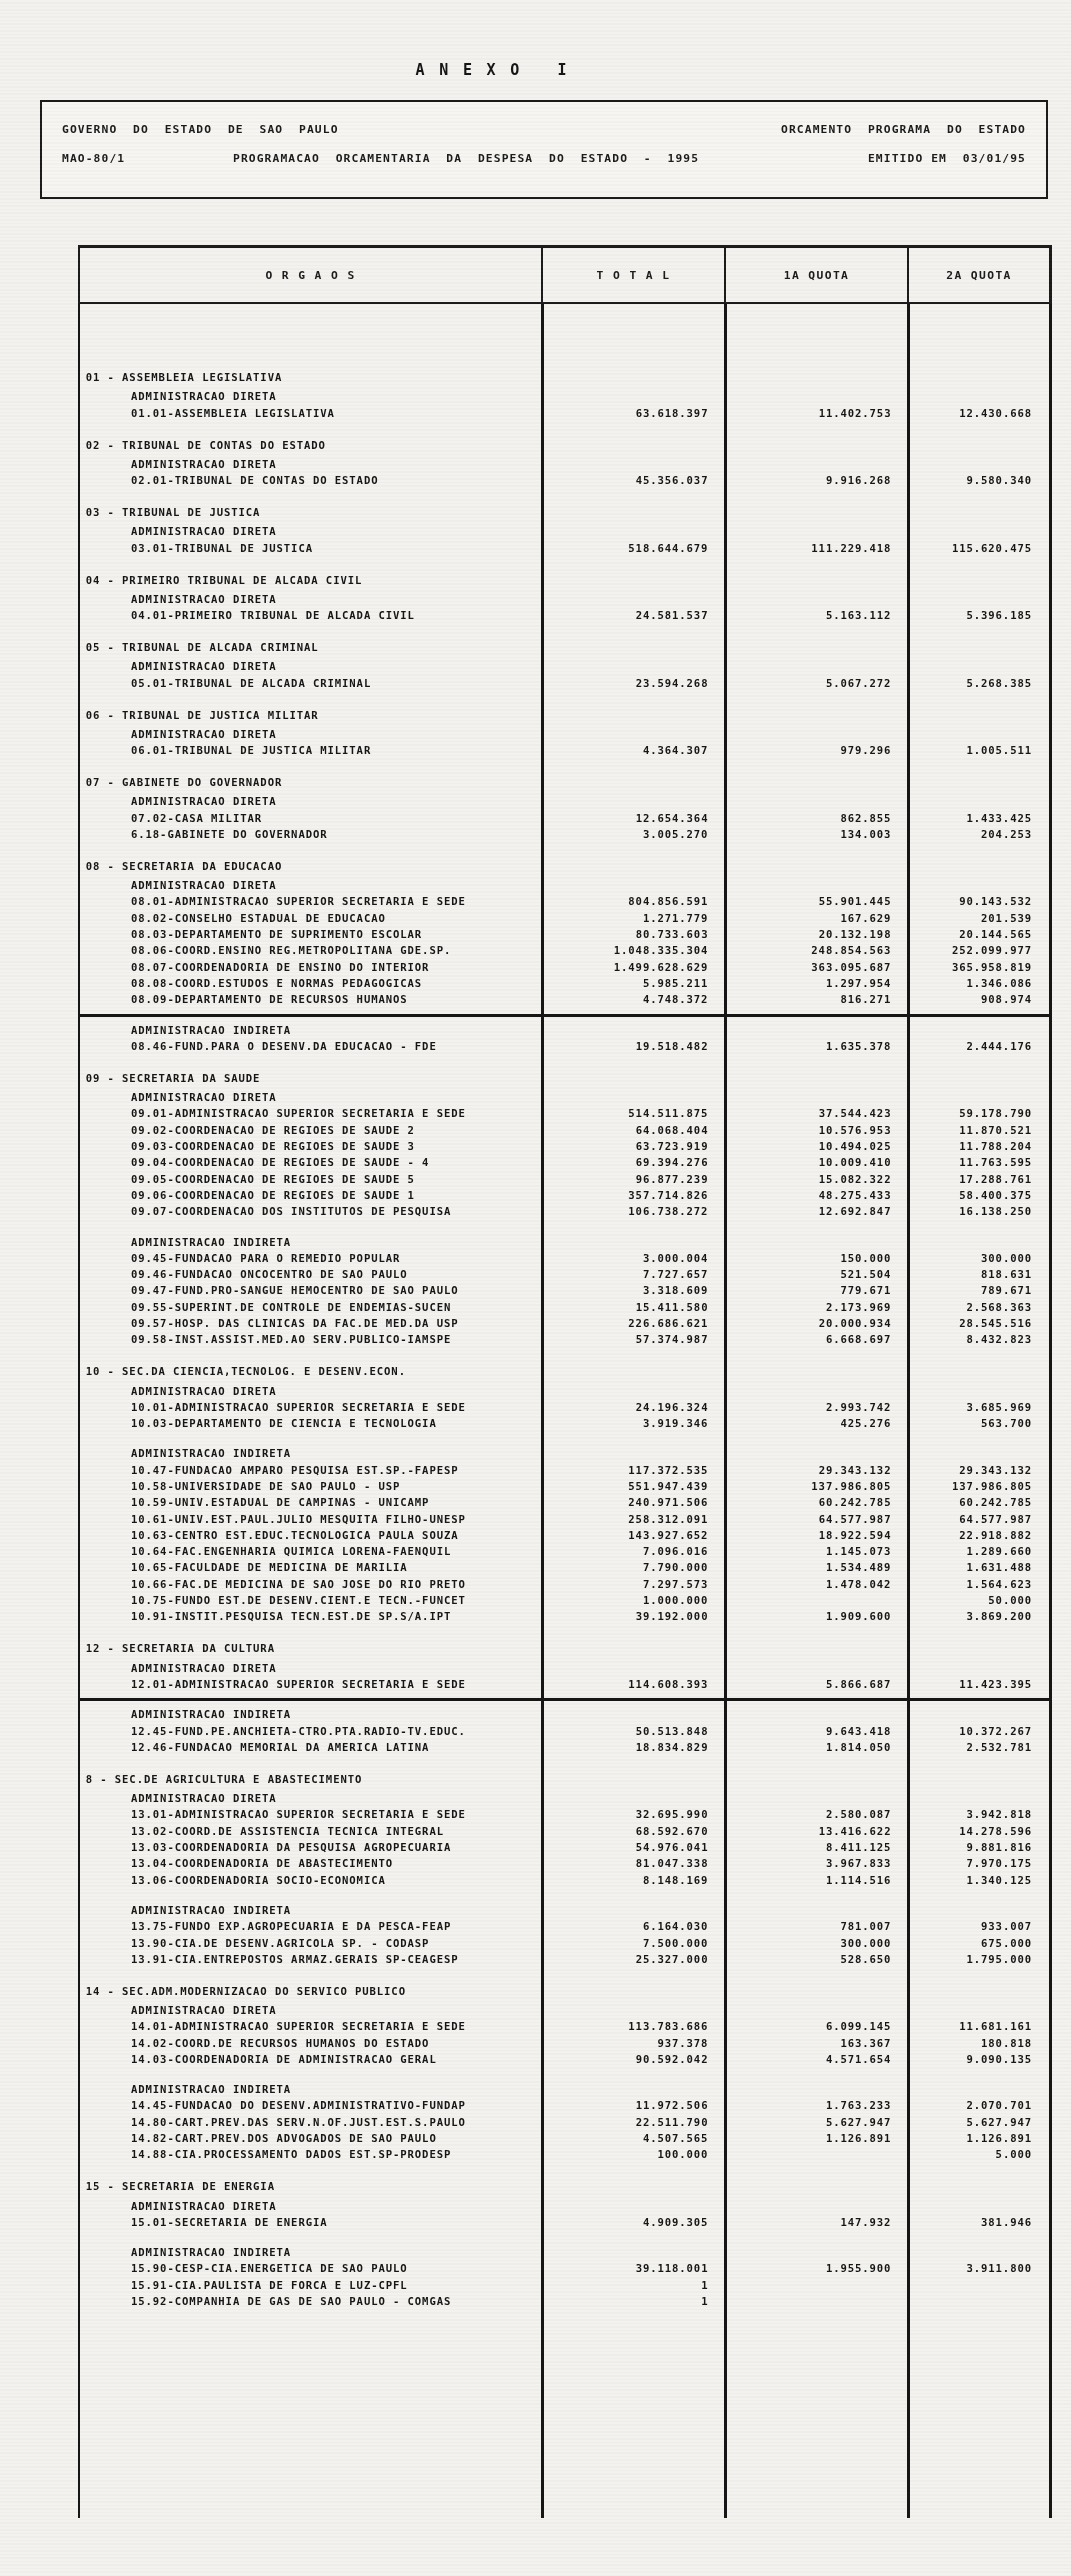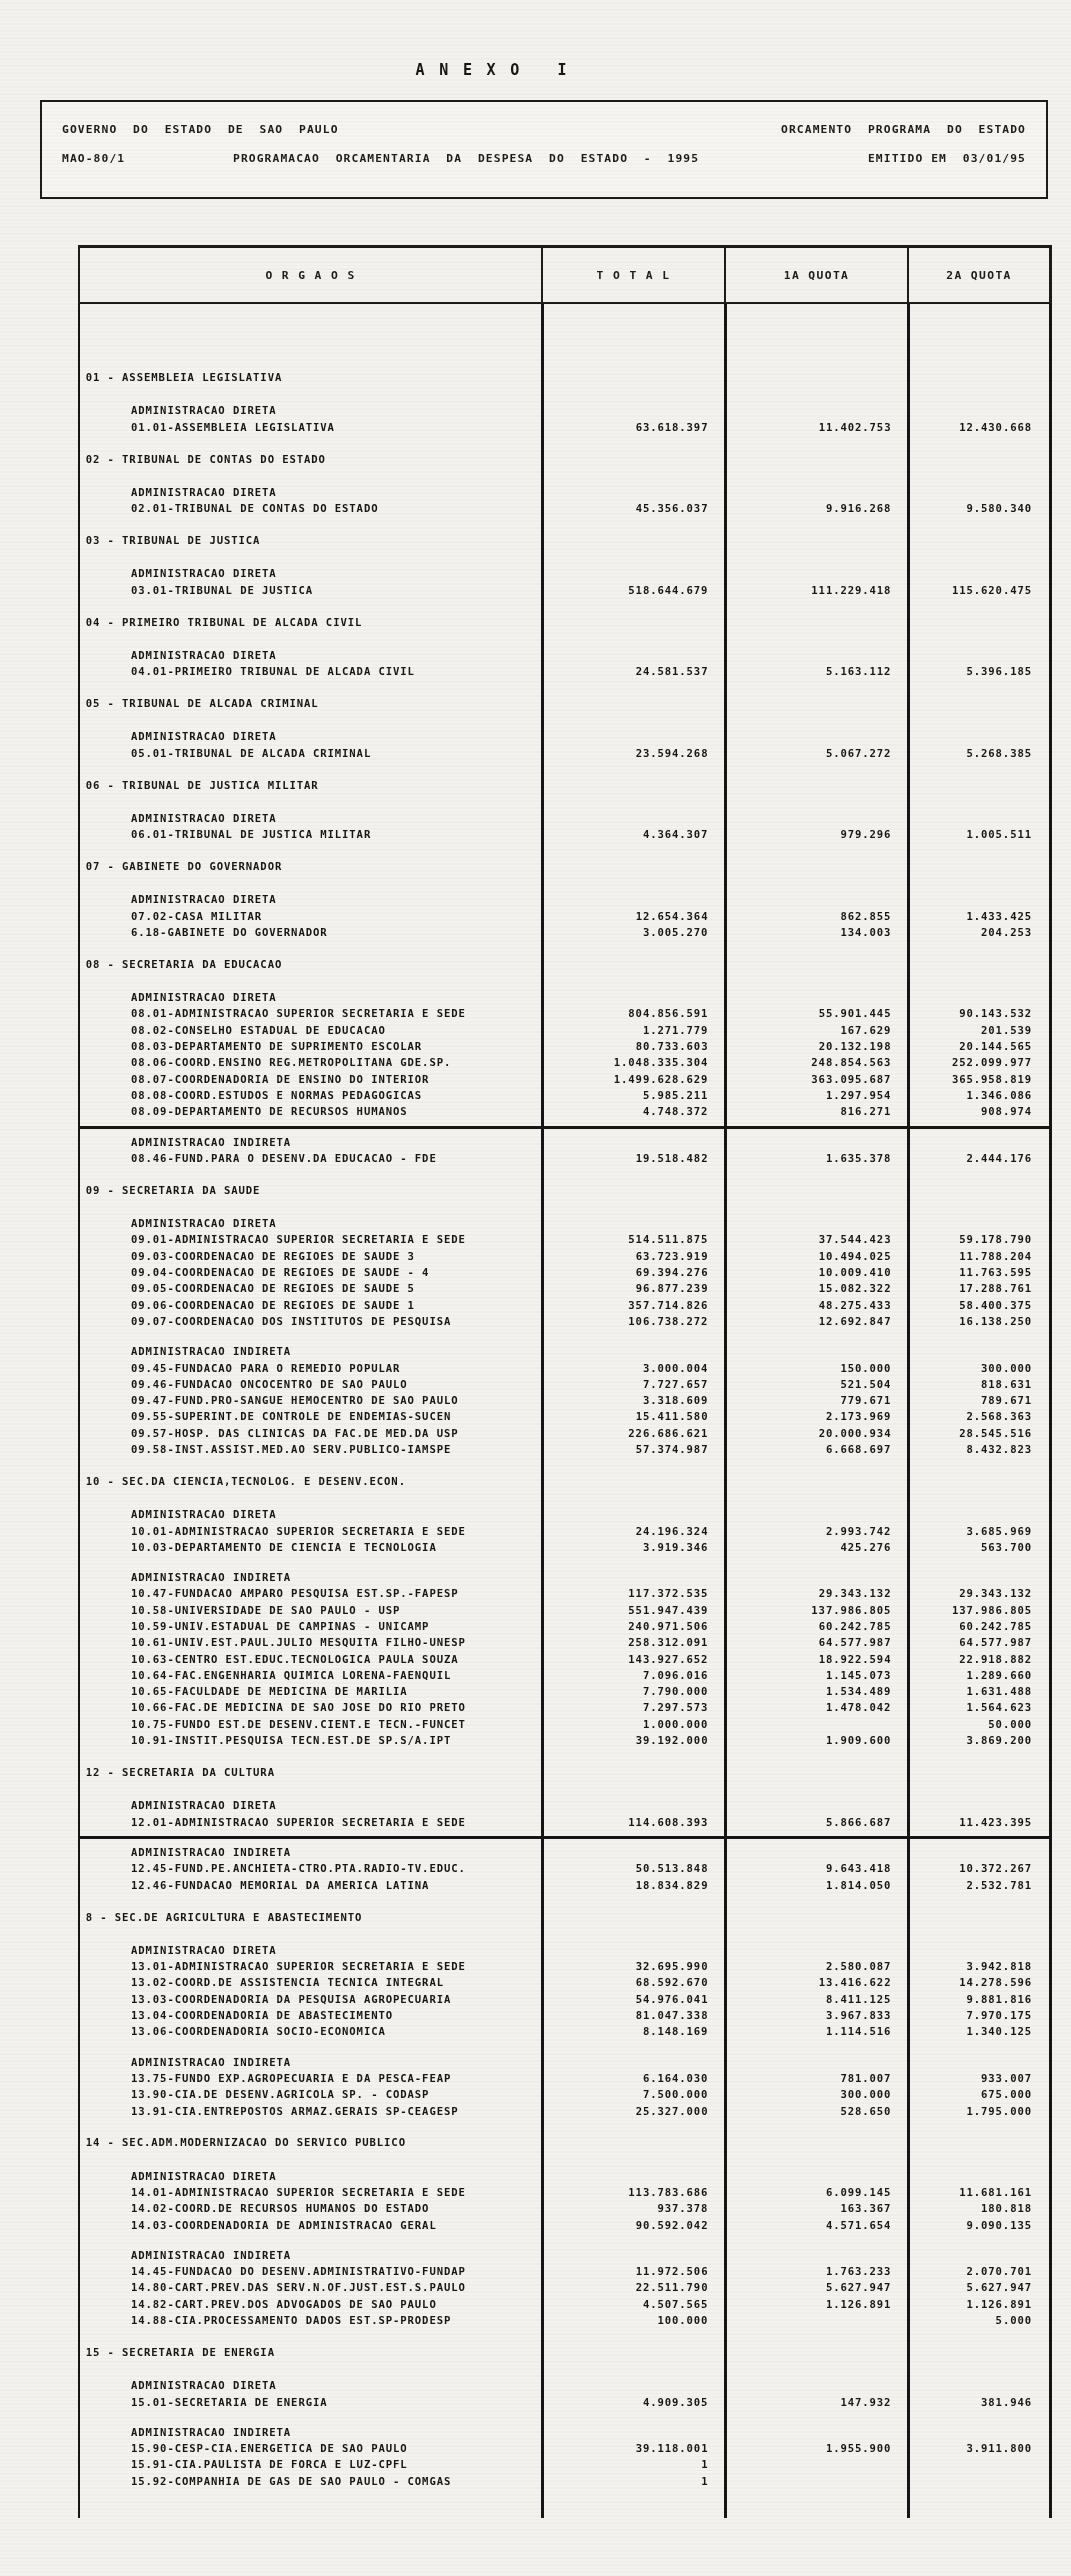--- a/index.html
+++ b/index.html
@@ -81,21 +81,21 @@
   .vrule.v3{left:827px;}
   .line{
     display:flex;
     height:16.3px;
     align-items:center;
     font-size:10.6px;
     letter-spacing:0.9px;
     white-space:pre;
   }
   .sec-title{padding-left:5.7px;}
-  .group-label{padding-left:51px;margin-top:17px;}
+  .group-label{padding-left:51px;margin-top:3px;}
   .group-label.indirect{margin-top:14px;}
   .group-label.after-divider{margin-top:0;}
   .section{margin-top:15.6px;}
   .section:first-child{margin-top:65px;}
   .hr-divider{height:2.8px;background:#161616;margin:6.4px 0 5px 0;width:100%;}
   .row .c1{width:461px;padding-left:51px;box-sizing:border-box;overflow:hidden;}
   .row .c2{width:183px;text-align:right;padding-right:15.6px;box-sizing:border-box;}
   .row .c3{width:183px;text-align:right;padding-right:15.6px;box-sizing:border-box;}
   .row .c4{flex:1;text-align:right;padding-right:17px;box-sizing:border-box;}
 </style>
@@ -177,20 +177,21 @@
           <div class="line row"><div class="c1">08.08-COORD.ESTUDOS E NORMAS PEDAGOGICAS</div><div class="c2">5.985.211</div><div class="c3">1.297.954</div><div class="c4">1.346.086</div></div>
           <div class="line row"><div class="c1">08.09-DEPARTAMENTO DE RECURSOS HUMANOS</div><div class="c2">4.748.372</div><div class="c3">816.271</div><div class="c4">908.974</div></div>
           <div class="hr-divider"></div>
           <div class="line group-label indirect after-divider">ADMINISTRACAO INDIRETA</div>
           <div class="line row"><div class="c1">08.46-FUND.PARA O DESENV.DA EDUCACAO - FDE</div><div class="c2">19.518.482</div><div class="c3">1.635.378</div><div class="c4">2.444.176</div></div>
         </div>
         <div class="section">
           <div class="line sec-title">09 - SECRETARIA DA SAUDE</div>
           <div class="line group-label">ADMINISTRACAO DIRETA</div>
           <div class="line row"><div class="c1">09.01-ADMINISTRACAO SUPERIOR SECRETARIA E SEDE</div><div class="c2">514.511.875</div><div class="c3">37.544.423</div><div class="c4">59.178.790</div></div>
+          <div class="line row"><div class="c1">09.02-COORDENACAO DE REGIOES DE SAUDE 2</div><div class="c2">64.068.404</div><div class="c3">10.576.953</div><div class="c4">11.870.521</div></div>
           <div class="line row"><div class="c1">09.03-COORDENACAO DE REGIOES DE SAUDE 3</div><div class="c2">63.723.919</div><div class="c3">10.494.025</div><div class="c4">11.788.204</div></div>
           <div class="line row"><div class="c1">09.04-COORDENACAO DE REGIOES DE SAUDE - 4</div><div class="c2">69.394.276</div><div class="c3">10.009.410</div><div class="c4">11.763.595</div></div>
           <div class="line row"><div class="c1">09.05-COORDENACAO DE REGIOES DE SAUDE 5</div><div class="c2">96.877.239</div><div class="c3">15.082.322</div><div class="c4">17.288.761</div></div>
           <div class="line row"><div class="c1">09.06-COORDENACAO DE REGIOES DE SAUDE 1</div><div class="c2">357.714.826</div><div class="c3">48.275.433</div><div class="c4">58.400.375</div></div>
           <div class="line row"><div class="c1">09.07-COORDENACAO DOS INSTITUTOS DE PESQUISA</div><div class="c2">106.738.272</div><div class="c3">12.692.847</div><div class="c4">16.138.250</div></div>
           <div class="line group-label indirect">ADMINISTRACAO INDIRETA</div>
           <div class="line row"><div class="c1">09.45-FUNDACAO PARA O REMEDIO POPULAR</div><div class="c2">3.000.004</div><div class="c3">150.000</div><div class="c4">300.000</div></div>
           <div class="line row"><div class="c1">09.46-FUNDACAO ONCOCENTRO DE SAO PAULO</div><div class="c2">7.727.657</div><div class="c3">521.504</div><div class="c4">818.631</div></div>
           <div class="line row"><div class="c1">09.47-FUND.PRO-SANGUE HEMOCENTRO DE SAO PAULO</div><div class="c2">3.318.609</div><div class="c3">779.671</div><div class="c4">789.671</div></div>
           <div class="line row"><div class="c1">09.55-SUPERINT.DE CONTROLE DE ENDEMIAS-SUCEN</div><div class="c2">15.411.580</div><div class="c3">2.173.969</div><div class="c4">2.568.363</div></div>

